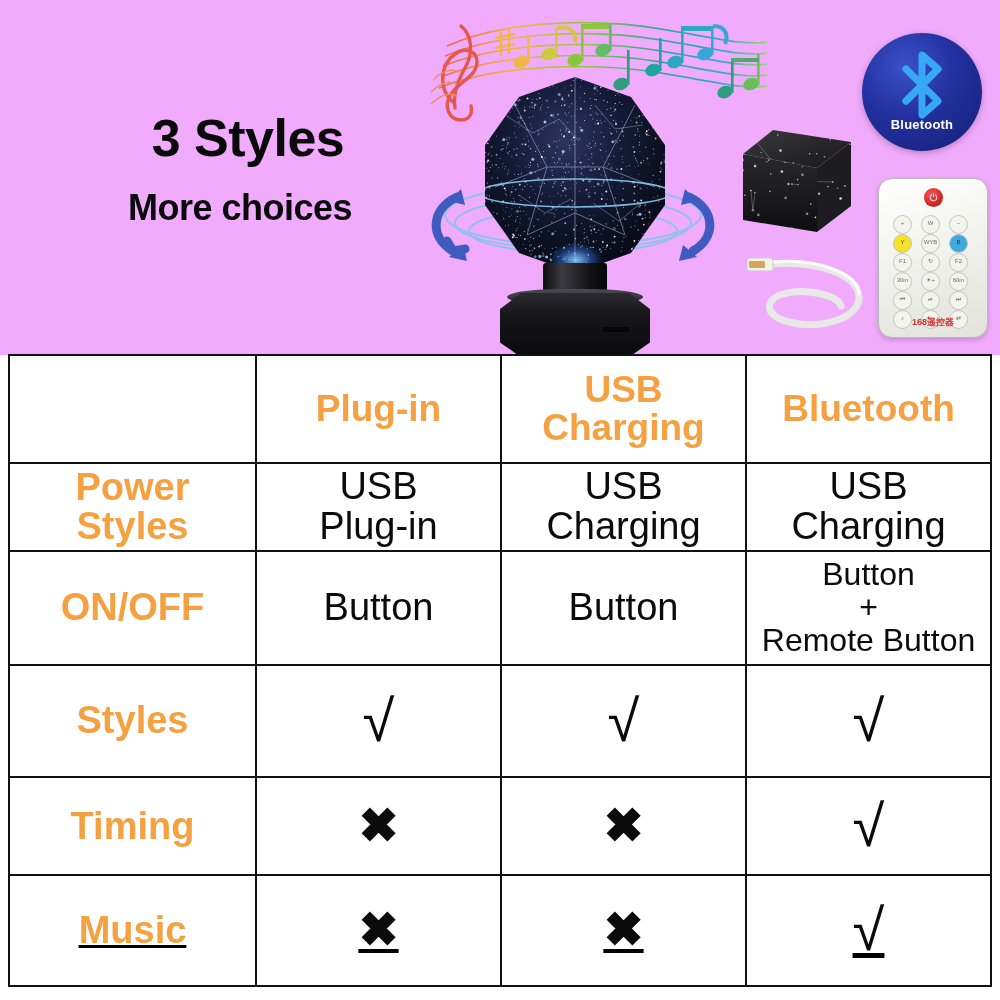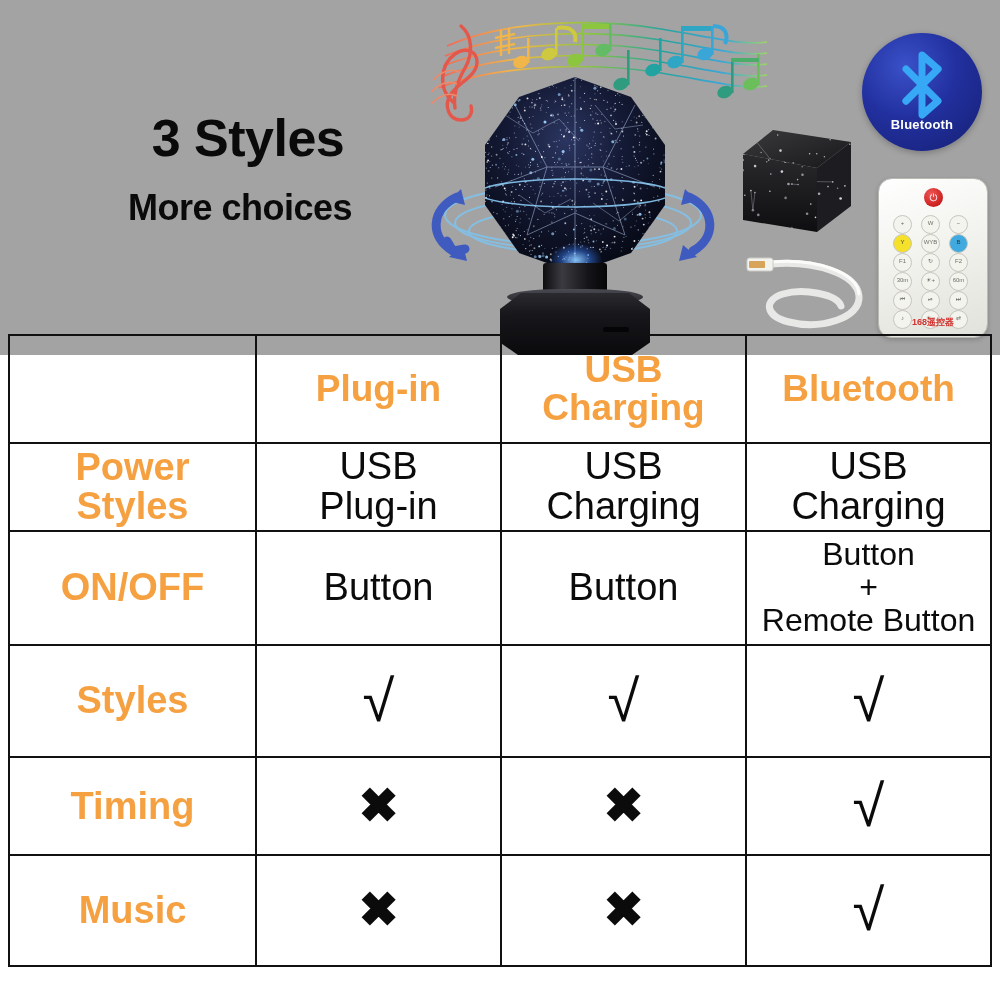--- a/index.html
+++ b/index.html
@@ -12,21 +12,21 @@
     overflow: hidden;
     font-family: "Liberation Sans", sans-serif;
     -webkit-font-smoothing: antialiased;
   }
 
   
   #hero {
     position: absolute;
     left: 0; top: 0;
     width: 1000px; height: 355px;
-    background: #a3a3a3;
+    background: #f0abfc;
     overflow: hidden;
   }
 
   .headline {
     position: absolute;
     left: 58px;
     width: 380px;
     text-align: center;
     color: #0a0a0a;
     font-weight: bold;
@@ -161,21 +161,21 @@
     left: 0; right: 0; bottom: 8px;
     text-align: center;
     color: #d2302d;
     font-size: 9px;
     font-weight: bold;
   }
 
   
   #spec-table {
     position: absolute;
-    left: 8px; top: 334px;
+    left: 8px; top: 354px;
     width: 981px; height: 633px;
     border-collapse: collapse;
     table-layout: fixed;
   }
   #spec-table td, #spec-table th {
     border: 2px solid #111111;
     text-align: center;
     vertical-align: middle;
     padding: 0 4px;
     font-family: "Liberation Sans", sans-serif;
@@ -214,21 +214,21 @@
     font-size: 48px;
     font-weight: bold;
     line-height: 1;
     font-family: "DejaVu Sans", sans-serif;
   }
   tr.r-head { height: 108px; }
   tr.r-power { height: 82px; padding-left: 19px; }
   tr.r-onoff { height: 107px; }
   tr.r-rotate { height: 105px; }
   tr.r-timing { height: 92px; }
-  tr.r-music { height: 104px; }
+  tr.r-music { height: 104px; text-decoration: underline; }
   .ml { display:block; }
 </style>
 </head>
 <body>
 
 <div id="hero">
 
   <div class="headline" id="headline-1">3 Styles</div>
   <div class="headline" id="headline-2">More choices</div>
 

